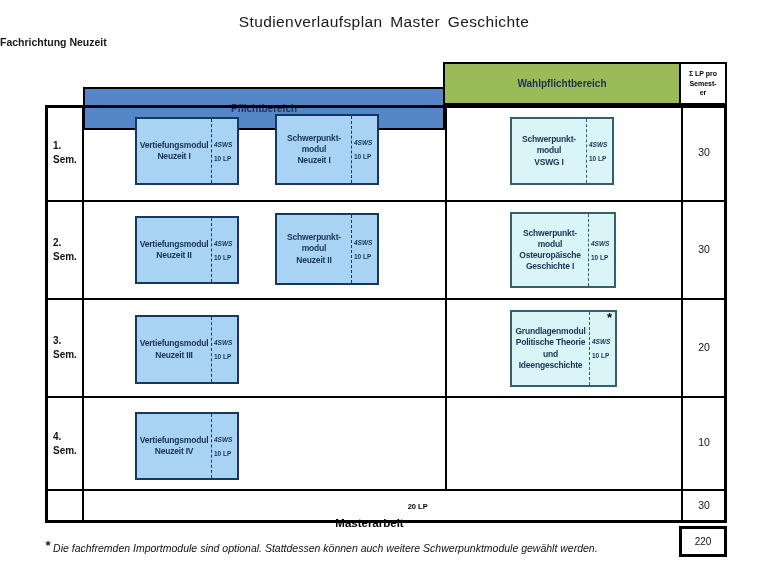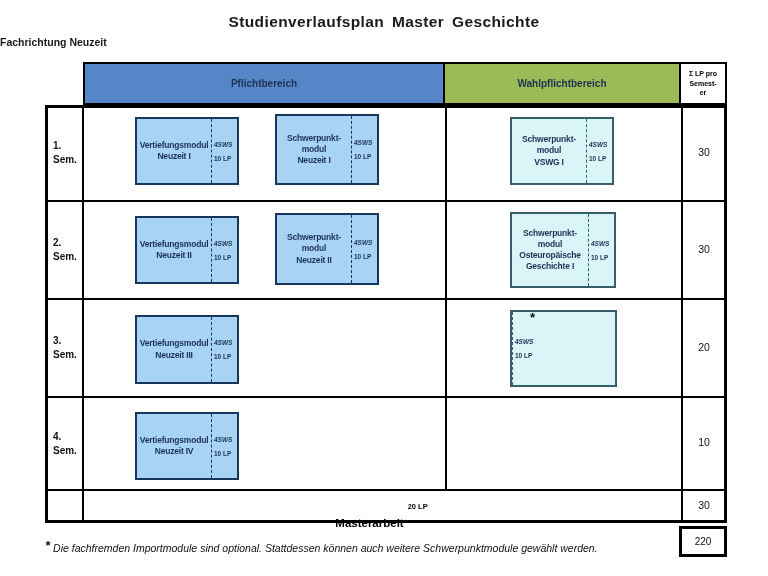--- a/index.html
+++ b/index.html
@@ -1,28 +1,28 @@
 <!DOCTYPE html>
 <html><head>
 <meta charset="utf-8">
 <style>
   * { margin:0; padding:0; box-sizing:border-box; }
   html,body { background:#fff; }
   body { font-family:"Liberation Sans", sans-serif; }
   .canvas { position:relative; width:768px; height:576px; background:#ffffff; overflow:hidden; }
 
   .title { position:absolute; top:13px; left:0; width:100%; text-align:center;
-           font-size:15.5px; font-weight:700; letter-spacing:0.4px; word-spacing:3px; color:#1a1a1a; }
+           font-size:15.5px; font-weight:400; letter-spacing:0.4px; word-spacing:3px; color:#1a1a1a; }
   .subtitle { position:absolute; top:36px; left:0; width:100%; text-align:left;
               font-size:10.5px; font-weight:600; color:#1a1a1a; }
 
   .hcell { position:absolute; top:62px; height:43px; border:2px solid #000;
            display:flex; align-items:center; justify-content:center;
            font-size:10px; font-weight:bold; color:#1f3050; }
-  .hcell.blue  { left:83px;  width:362px; }
+  .hcell.blue  { left:83px;  width:362px;margin-top:25px; }
   .hcell.green { left:443px; width:238px; }
   .hcell.sum   { left:679px; width:48px; background:#fff; color:#000;
                  font-size:7px; line-height:1.35; text-align:center; }
 
   .table-outline { position:absolute; left:45px; top:105px; width:682px; height:418px;
                    border:3px solid #000; background:transparent; }
   .vline { position:absolute; width:2px; background:#000; }
   .hline { position:absolute; height:2px; background:#000; left:45px; width:682px; }
 
   .sem-label { position:absolute; left:53px; width:30px; font-size:10px; font-weight:bold;
@@ -133,20 +133,21 @@
   </div>
 
   <div class="module blue" style="left: 135px; top: 315px; width: 104px; height: 69px; background: rgb(169, 211, 242);">
     <div class="mod-name">Vertiefungsmodul<br>Neuzeit III</div>
     <div class="mod-meta">
       <span class="mod-sws">4SWS</span>
       <span class="mod-lp">10 LP</span>
     </div>
   </div>
   <div class="module cyan" style="left: 510px; top: 310px; width: 107px; height: 77px; background: rgb(218, 245, 247);">
+    <div class="mod-name">Grundlagenmodul<br>Politische Theorie<br>und<br>Ideengeschichte</div>
     <div class="mod-meta">
       <span class="mod-star">*</span>
       <span class="mod-sws">4SWS</span>
       <span class="mod-lp">10 LP</span>
     </div>
   </div>
 
   <div class="module blue" style="left: 135px; top: 412px; width: 104px; height: 68px; background: rgb(169, 211, 242);">
     <div class="mod-name">Vertiefungsmodul<br>Neuzeit IV</div>
     <div class="mod-meta">

